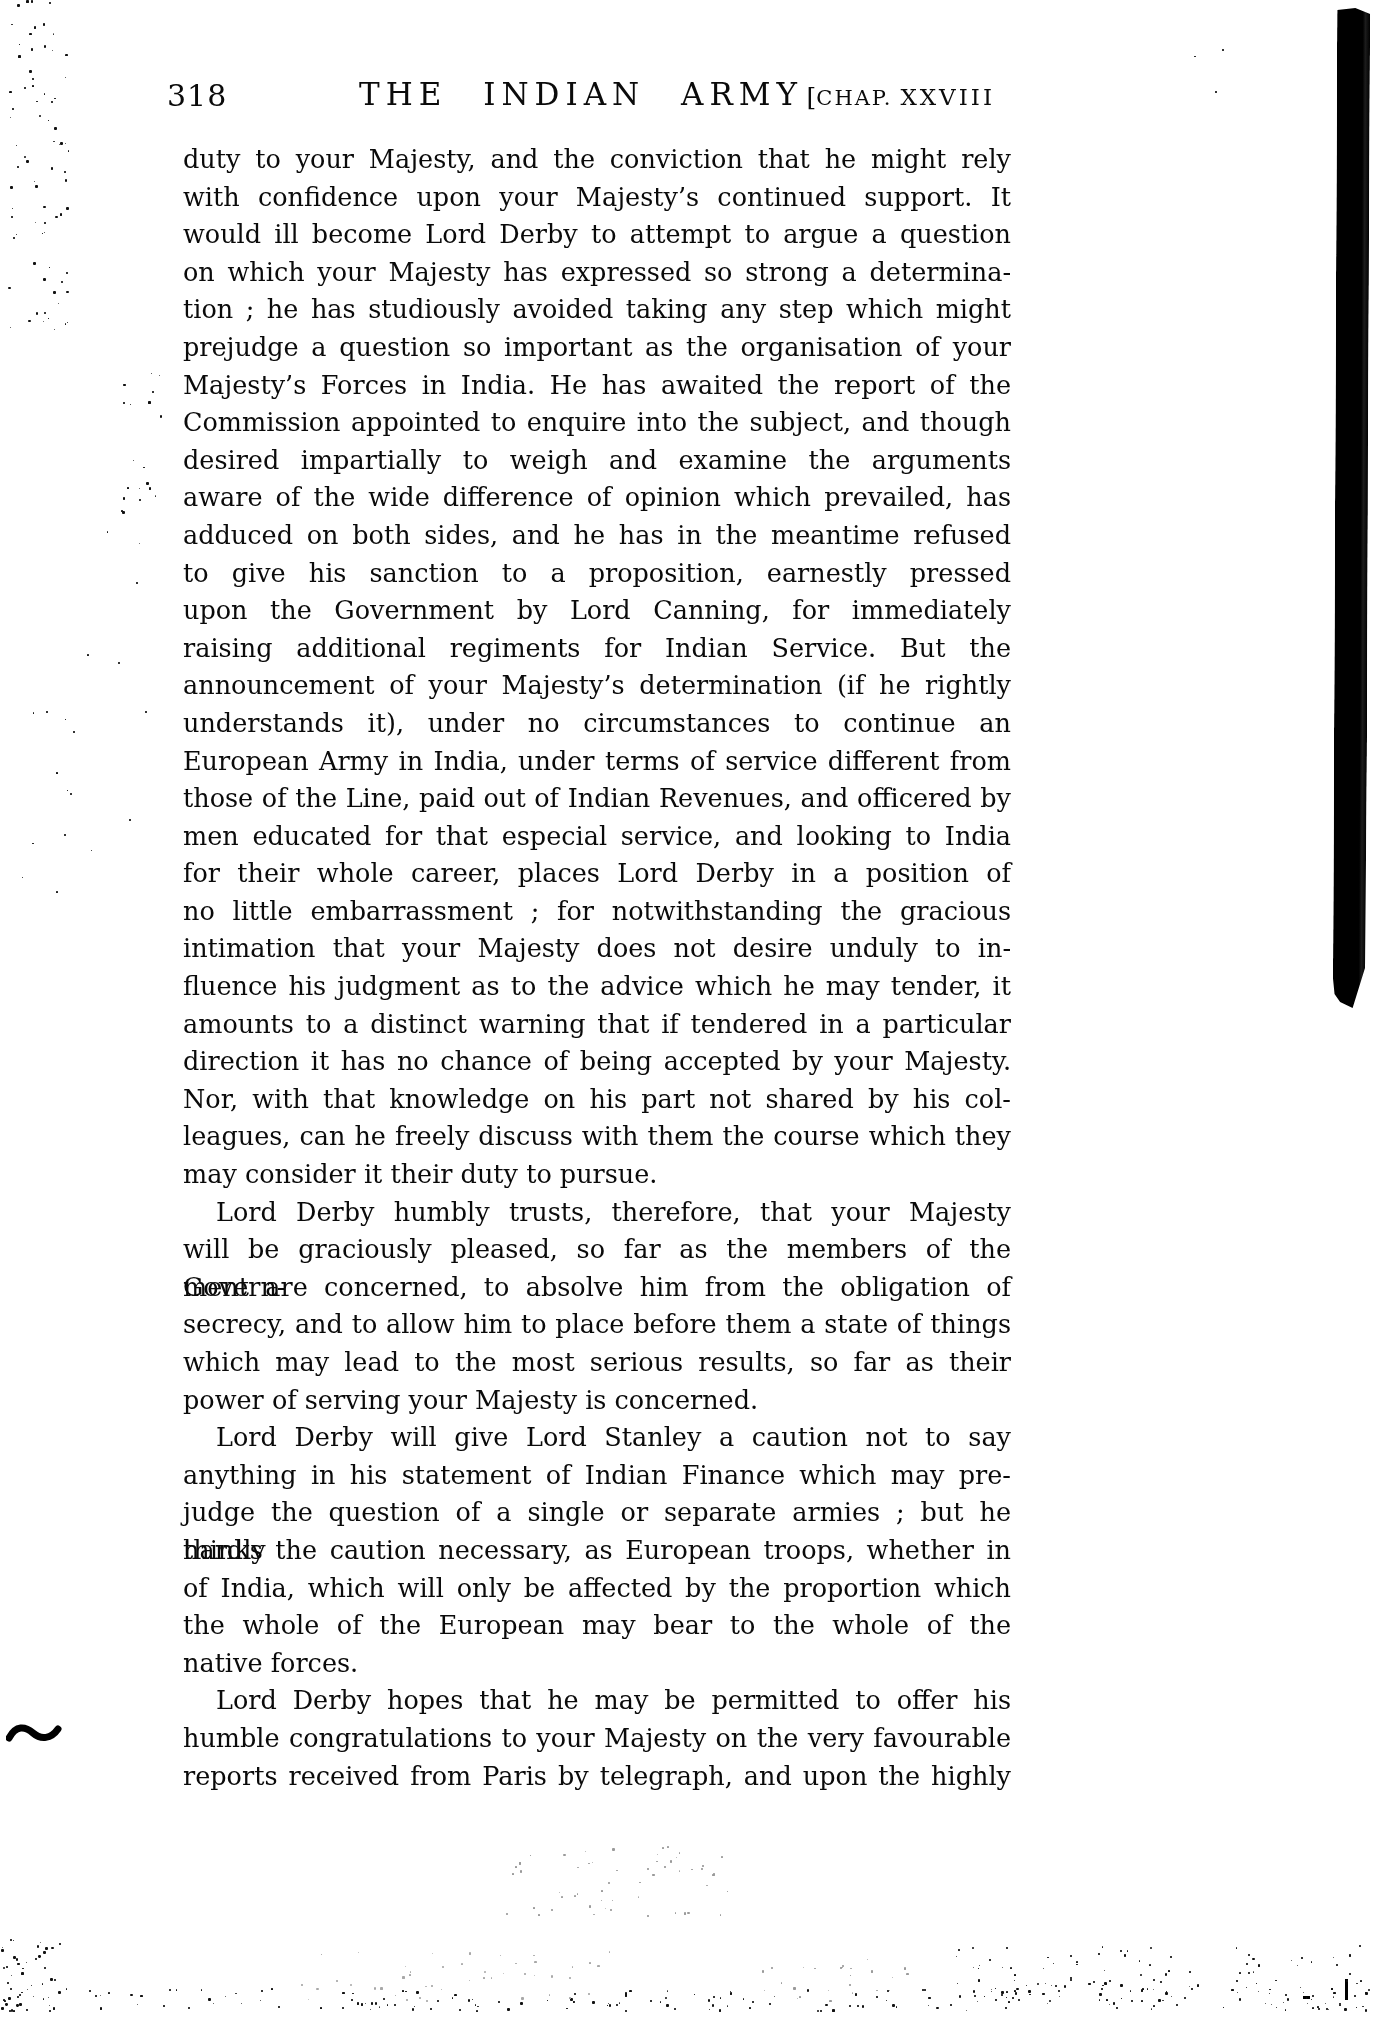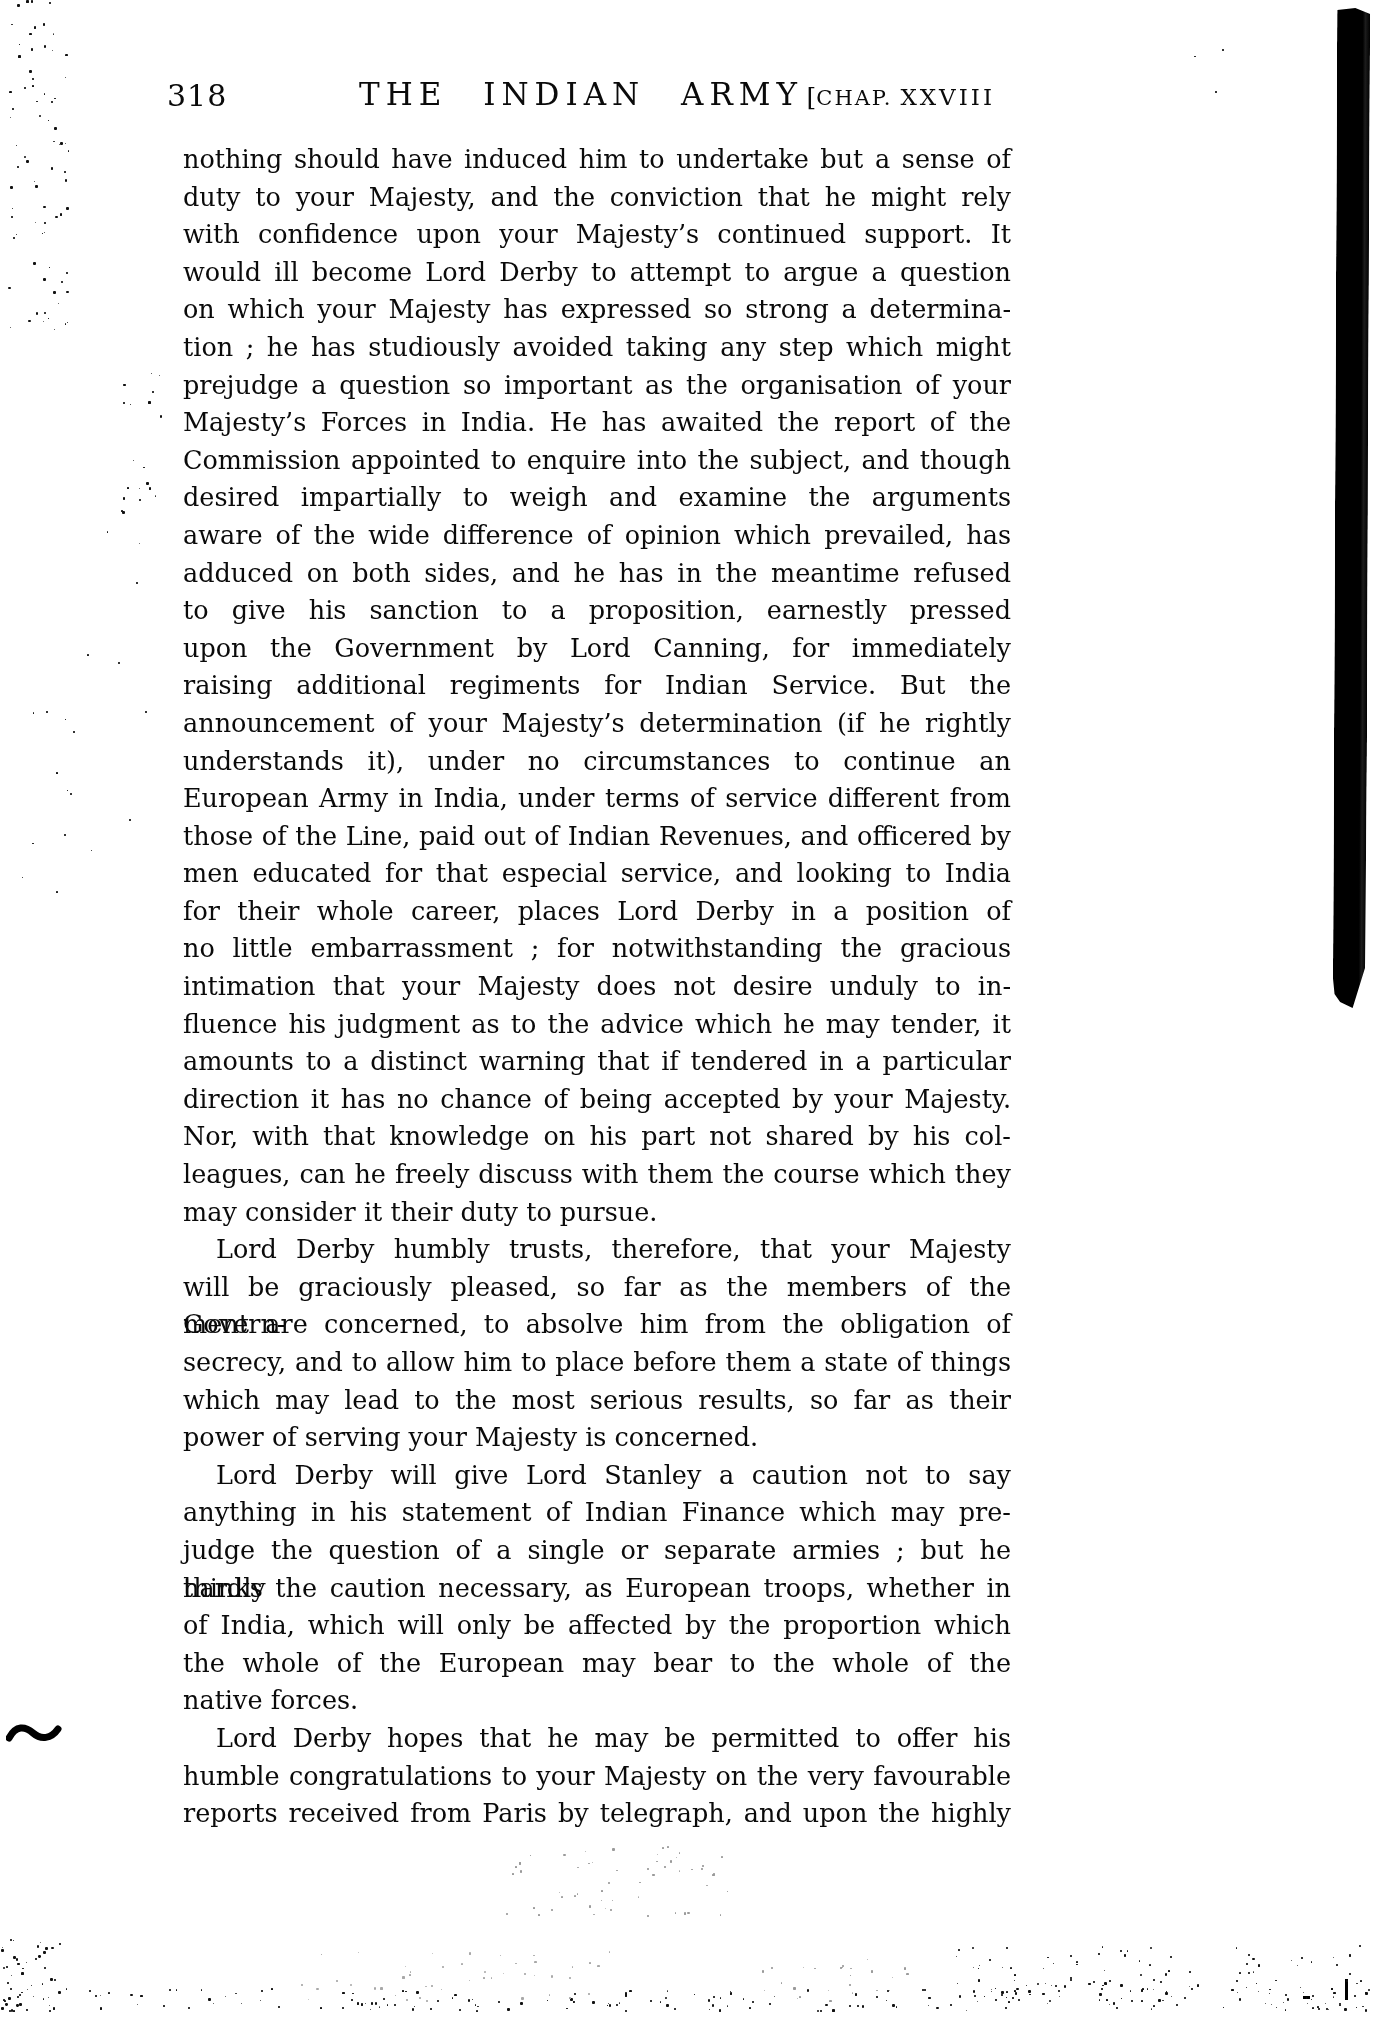--- a/index.html
+++ b/index.html
@@ -69,21 +69,20 @@
 
 <div class="page">
 
   <div class="header">
     <span class="page-number">318</span>
     <span class="running-title">THE INDIAN ARMY</span>
     <span class="chapter-heading"><span>[</span><span class="chap">CHAP.</span>&nbsp;<span class="numeral">XXVIII</span></span>
   </div>
 
   <div class="text-block" id="text-block">
-      <div class="line">nothing should have induced him to undertake but a sense of</div>
       <div class="line">duty to your Majesty, and the conviction that he might rely</div>
       <div class="line">with confidence upon your Majesty’s continued support. It</div>
       <div class="line">would ill become Lord Derby to attempt to argue a question</div>
       <div class="line">on which your Majesty has expressed so strong a determina-</div>
       <div class="line">tion ; he has studiously avoided taking any step which might</div>
       <div class="line">prejudge a question so important as the organisation of your</div>
       <div class="line">Majesty’s Forces in India. He has awaited the report of the</div>
       <div class="line">Commission appointed to enquire into the subject, and though</div>
       <div class="line">desired impartially to weigh and examine the arguments</div>
       <div class="line">aware of the wide difference of opinion which prevailed, has</div>

